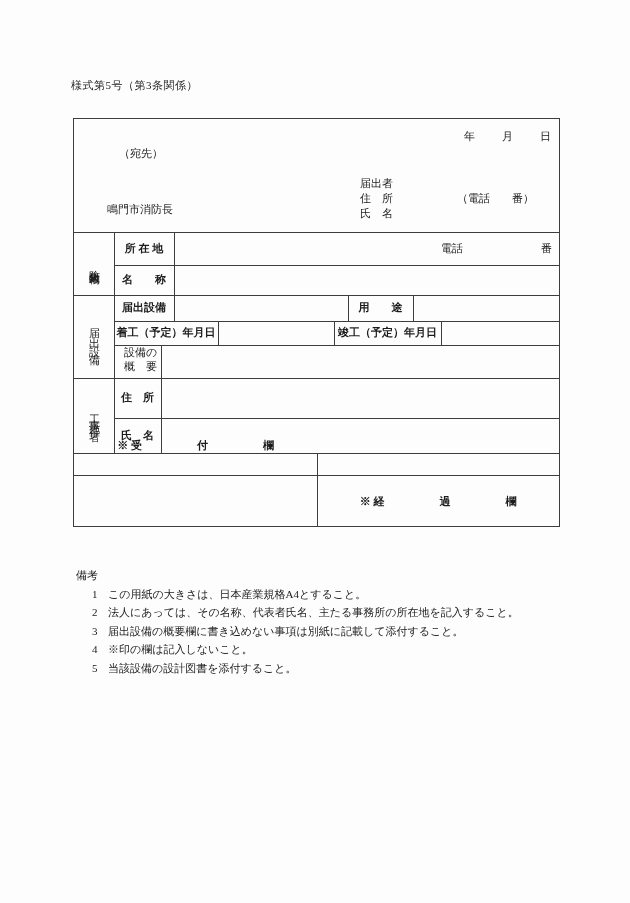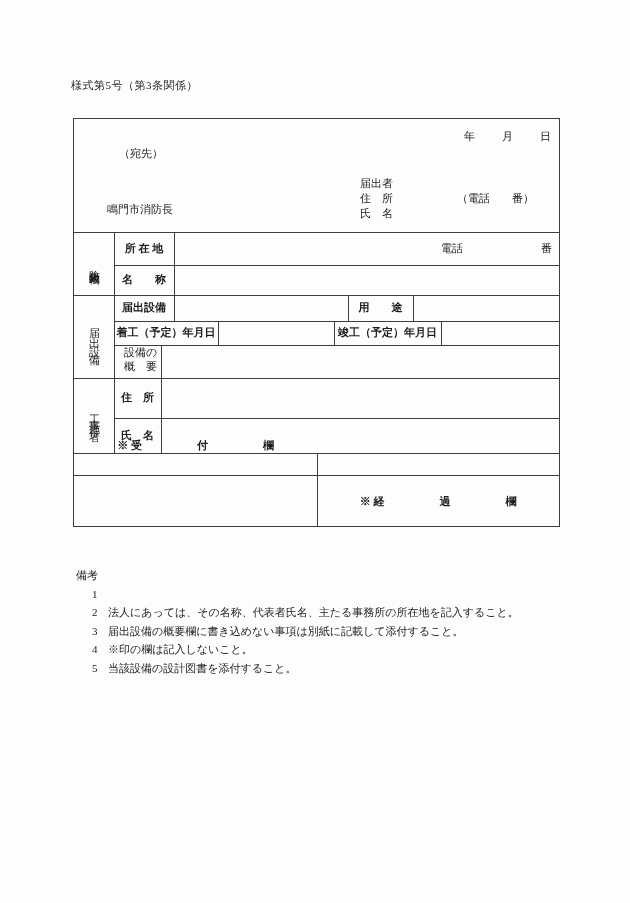--- a/index.html
+++ b/index.html
@@ -121,20 +121,21 @@
     <div class="cell" style="left:243px;top:354px;width:242px;height:22px;margin-top:18px;">※ 経　　　　　過　　　　　欄</div>
     <div class="blank" style="left:0;top:356px;width:243px;height:51px;"></div>
     <div class="blank" style="left:243px;top:356px;width:242px;height:51px;"></div>
 
   </div>
 
   <div class="abs notes">
     <div>備考</div>
     <div class="note-item">
       <span class="note-num">1</span>
+      <span>この用紙の大きさは、日本産業規格A4とすること。</span>
     </div>
     <div class="note-item">
       <span class="note-num">2</span>
       <span>法人にあっては、その名称、代表者氏名、主たる事務所の所在地を記入すること。</span>
     </div>
     <div class="note-item">
       <span class="note-num">3</span>
       <span>届出設備の概要欄に書き込めない事項は別紙に記載して添付すること。</span>
     </div>
     <div class="note-item">

